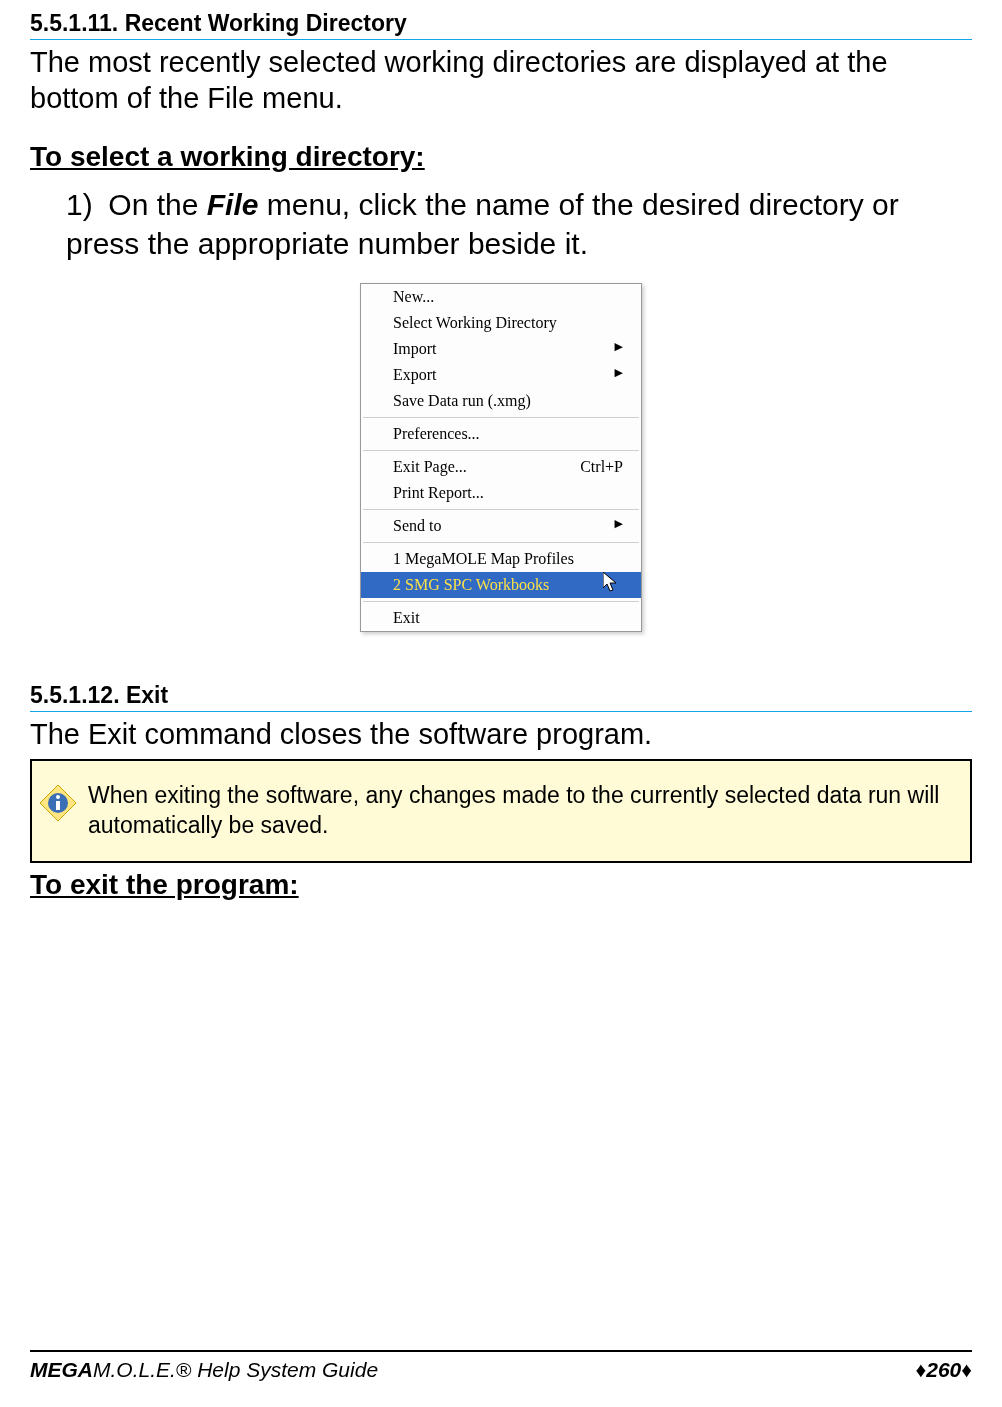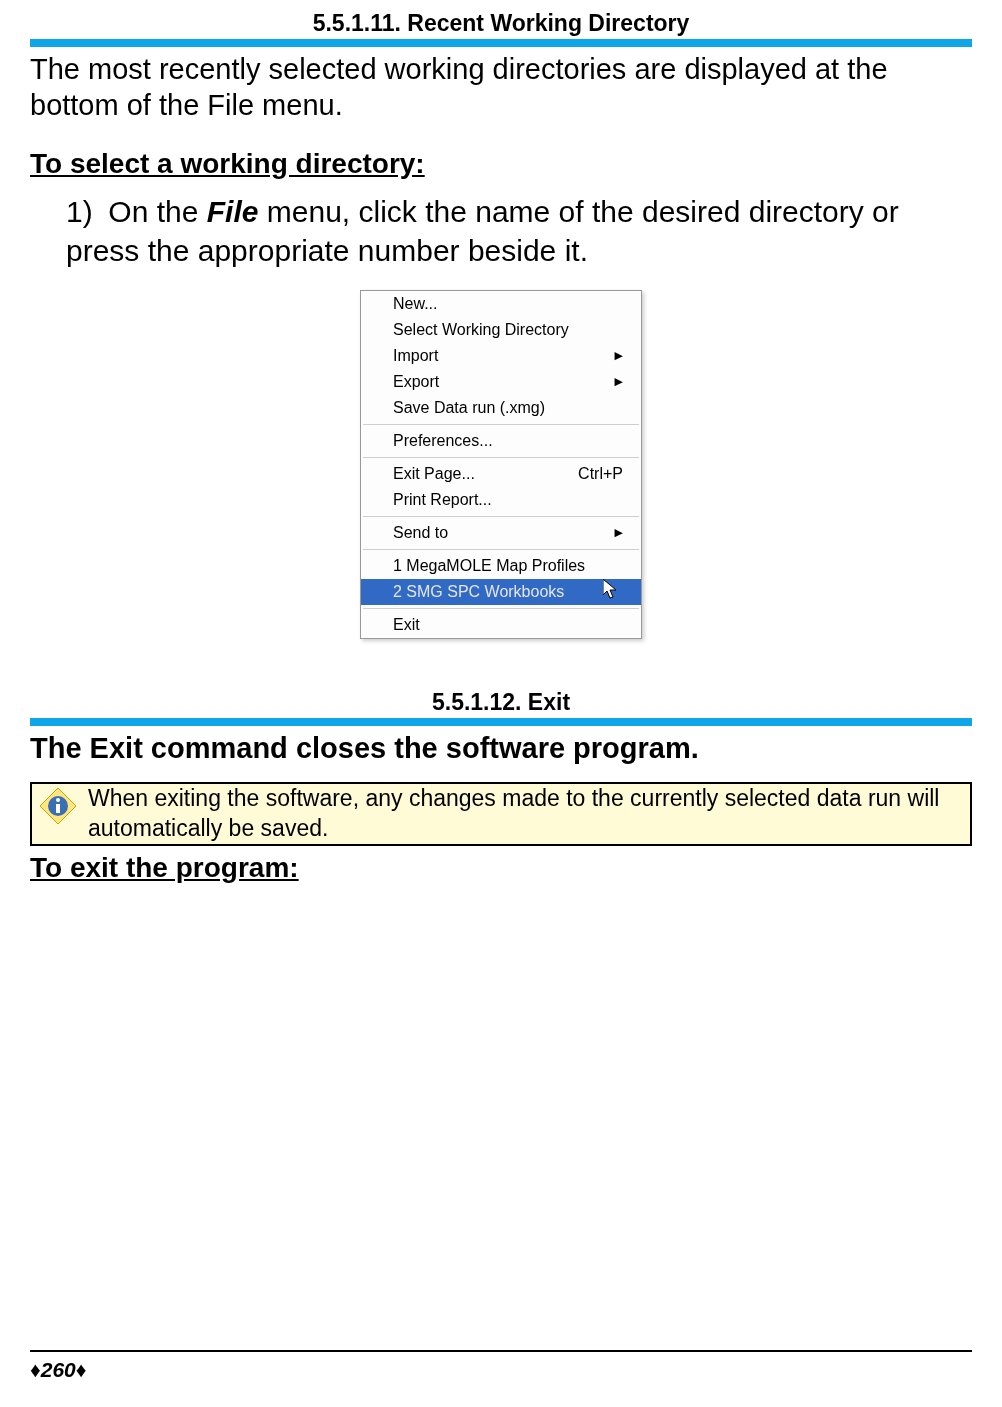--- a/index.html
+++ b/index.html
@@ -11,24 +11,23 @@
     background: #fff;
   }
   .page {
     padding: 10px 30px 0 30px;
     box-sizing: border-box;
     min-height: 1350px;
   }
   .section-title {
     font-weight: bold;
     font-size: 23px;
-    border-bottom: 8px solid #0ea5e9;
+    border-bottom: 1px solid #0ea5e9;
     padding-bottom: 2px;
     margin-bottom: 4px;
-    text-align: center;
   }
   .body-text {
     font-size: 29px;
     line-height: 1.25;
     margin-bottom: 24px;
   }
   .sub-heading {
     font-size: 28px;
     font-weight: bold;
     text-decoration: underline;
@@ -59,48 +58,49 @@
     font-size: 16px;
     color: #000;
     box-shadow: 2px 2px 4px rgba(0,0,0,0.2);
     position: relative;
   }
   .menu-item {
     padding: 4px 18px 4px 32px;
     position: relative;
     display: flex;
     justify-content: space-between;
-    align-items: center;
+    align-items: flex-start;
+    font-family: Liberation Serif, serif;
   }
   .menu-item .arrow {
     font-size: 11px;
     color: #000;
   }
   .menu-sep {
     border-top: 1px solid #cfcfcf;
     margin: 3px 2px;
   }
   .menu-item.highlight {
     background: #316ac5;
-    color: #e5e5e5;
+    color: #fde047;
   }
   .cursor {
     position: absolute;
     right: 18px;
     top: 0px;
     width: 20px;
     height: 22px;
     pointer-events: none;
   }
   .note-box {
     border: 2px solid #000;
     background: #fefbd6;
     display: flex;
     align-items: flex-start;
-    padding: 0 6px;
+    padding: 20px 6px;
     margin-bottom: 6px;
   }
   .note-icon {
     width: 40px;
     flex-shrink: 0;
     padding-top: 2px;
   }
   .note-text {
     font-size: 23px;
     line-height: 1.3;
@@ -165,21 +165,21 @@
           <span>2 SMG SPC Workbooks</span>
           <span class="cursor"><svg viewBox="0 0 20 22">
               <polygon points="0,0 0,16 4,12 7,19 10,18 7,11 13,11" fill="#fff" stroke="#000" stroke-width="1"></polygon>
             </svg></span>
         </div><div class="menu-sep"></div><div class="menu-item">
           <span>Exit</span>
         </div></div>
   </div>
 
   <div class="section-title">5.5.1.12. Exit</div>
-  <div class="body-text" style="margin-bottom:16px;font-weight:bold;">The Exit command closes the software program.</div>
+  <div class="body-text" style="margin-bottom:7px;">The Exit command closes the software program.</div>
 
   <div class="note-box">
     <div class="note-icon">
       <svg viewBox="0 0 40 40" width="40" height="40">
         <polygon points="20,2 38,20 20,38 2,20" fill="#ffe680" stroke="#c9a300" stroke-width="1"></polygon>
         <circle cx="20" cy="20" r="10" fill="#3b6fb5"></circle>
         <rect x="18" y="18" width="4" height="9" fill="#fff"></rect>
         <circle cx="20" cy="14" r="2" fill="#fff"></circle>
       </svg>
     </div>
@@ -187,15 +187,18 @@
   </div>
 
   <div class="sub-heading">To exit the program:</div>
 
 
 </div>
 
 <hr class="footer-rule">
 <div class="footer">
   <div>
+    <span style="font-style:italic;font-weight:bold;">MEGA</span><span style="font-style:italic;font-weight:normal;">M.O.L.E.® Help System Guide</span>
+  </div>
+  <div>
     <span class="diamond">♦</span><span>260</span><span class="diamond">♦</span>
   </div>
 </div>
 
 </body></html>

